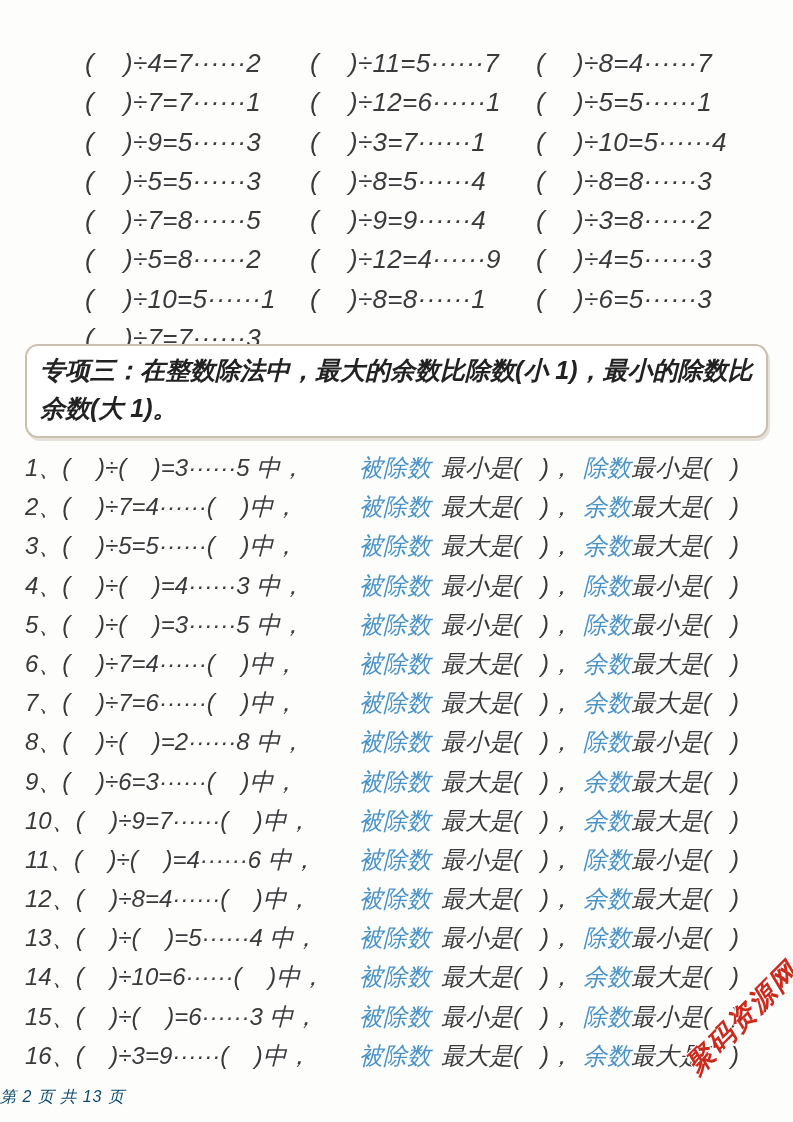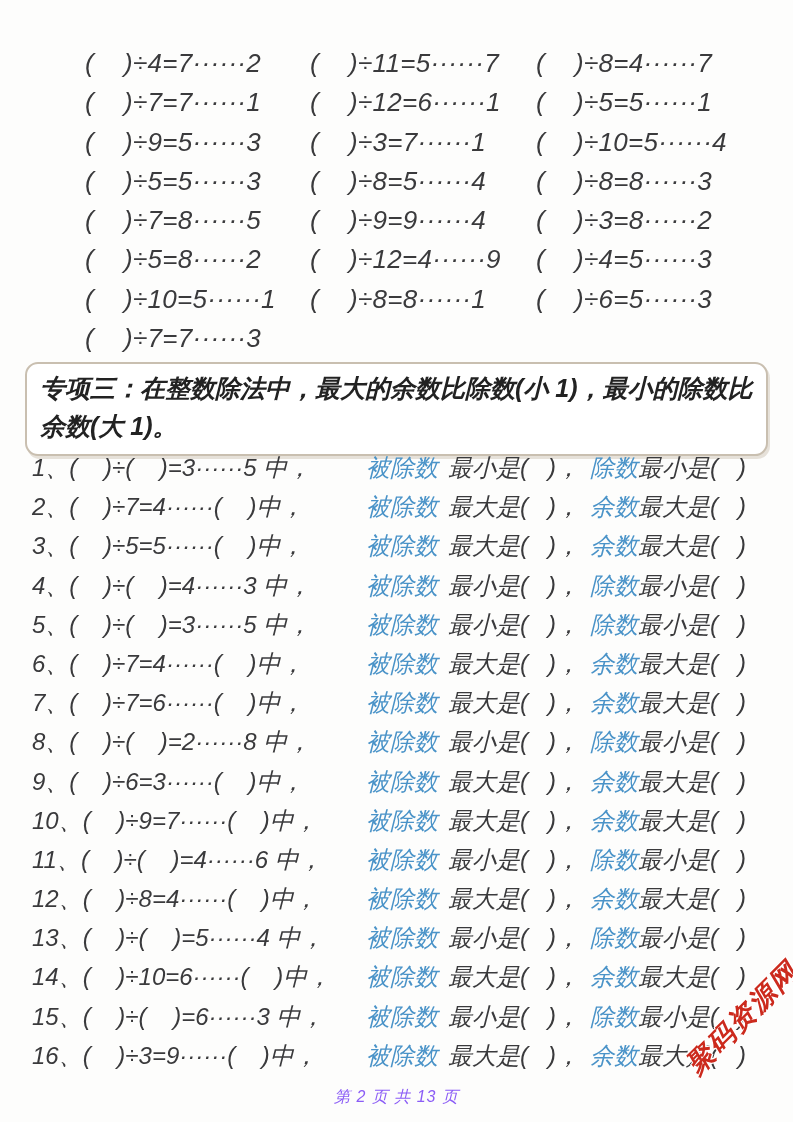--- a/index.html
+++ b/index.html
@@ -22,21 +22,21 @@
   .top-cell {
     height: 39.3px;
     font-size: 26px;
     line-height: 39.3px;
     white-space: pre;
     letter-spacing: 0.3px;
   }
 
   
   .note-box {
-    position: absolute; left: 25px; right: 25px; top: 362px;
+    position: absolute; left: 25px; right: 25px; top: 344px;
     box-sizing: border-box;
     border: 2.5px solid #c9bfb0;
     border-radius: 13px;
     background: #fff;
     padding: 5px 13px 9px 13px;
     font-size: 25px;
     font-weight: bold;
     line-height: 38px;
     color: #222;
     box-shadow: 2px 3px 0 rgba(201,191,176,0.45);
@@ -46,21 +46,20 @@
   .problems {
     position: absolute; left: 25px; top: 448px; right: 0;
   }
   .problem-row {
     height: 39.2px;
     line-height: 39.2px;
     font-size: 24px;
     white-space: pre;
     display: flex;
     align-items: baseline;
-    margin-left: 7px;
   }
   .p-lead { display: inline-block; width: 334px; white-space: pre; }
   .p-m1   { display: inline-block; width: 152px; white-space: pre; text-align: center; }
   .blue   { color: #4a93c8; }
 
   
   .watermark {
     position: absolute;
     left: 655px; top: 1000px;
     width: 175px;
@@ -71,23 +70,22 @@
     color: #cc2a1d;
     transform: rotate(-45deg);
     text-shadow: -1px -1px 0 #fff, 1px -1px 0 #fff, -1px 1px 0 #fff, 1px 1px 0 #fff;
     pointer-events: none;
     z-index: 5;
   }
 
   
   .footer {
     position: absolute; left: 0; right: 0; bottom: 14px;
-    text-align: center;
     font-size: 16px;
-    color: #8b5cf6;
+    color: #0c4a6e;
     letter-spacing: 1px;
   }
 </style>
 </head>
 <body>
 
 <div class="page">
 
   <div class="top-grid" id="top-grid">
       <div class="top-cell">(    )÷4=7······2</div>

